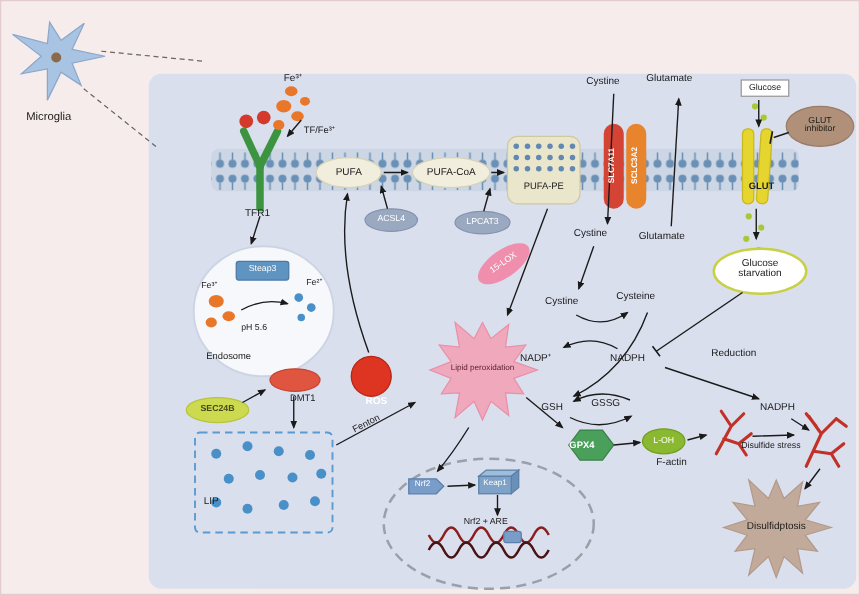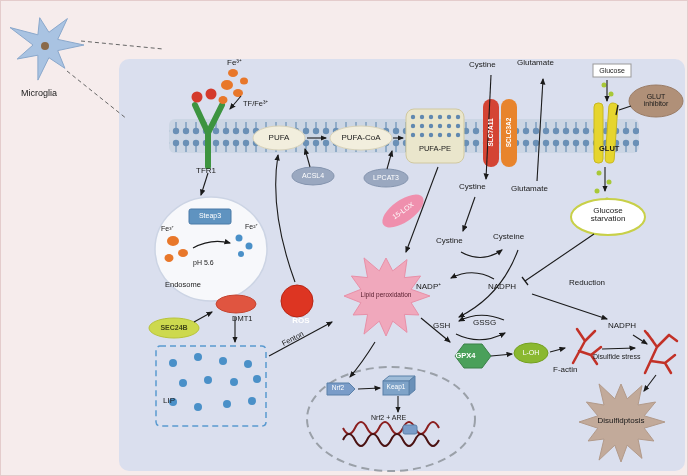--- a/index.html
+++ b/index.html
@@ -257,19 +257,19 @@
   <div class="lbl" style="left:435px;top:236px;font-size:8px;">Cystine</div>
   <div class="lbl" style="left:492px;top:232px;font-size:8px;">Cysteine</div>
   <div class="lbl" style="left:415px;top:282px;font-size:8px;">NADP⁺</div>
   <div class="lbl" style="left:487px;top:282px;font-size:8px;">NADPH</div>
   <div class="lbl" style="left:544px;top:278px;font-size:8px;margin-left:24px;">Reduction</div>
   <div class="lbl" style="left:607px;top:321px;font-size:8px;">NADPH</div>
   <div class="lbl" style="left:432px;top:321px;font-size:8px;text-align:center;">GSH</div>
   <div class="lbl" style="left:472px;top:318px;font-size:8px;">GSSG</div>
   <div class="lbl ctr white" style="left:454px;top:351px;width:21px;font-size:7.5px;font-weight:bold;">GPX4</div>
   <div class="lbl ctr white" style="left:513px;top:348px;width:34px;font-size:7px;">L-OH</div>
-  <div class="lbl" style="left:552px;top:365px;font-size:8px;">F-actin</div>
+  <div class="lbl" style="left:524px;top:365px;font-size:8px;">F-actin</div>
   <div class="lbl" style="left:592px;top:352px;font-size:7px;">Disulfide stress</div>
   <div class="lbl ctr" style="left:585px;top:416px;width:70px;font-size:8px;">Disulfidptosis</div>
   <div class="lbl ctr white" style="left:325px;top:384px;width:24px;font-size:6.5px;">Nrf2</div>
   <div class="lbl ctr white" style="left:382px;top:383px;width:26px;font-size:6.5px;">Keap1</div>
   <div class="lbl" style="left:370px;top:413px;font-size:7px;">Nrf2 + ARE</div>
 </div>
 
 </body></html>

